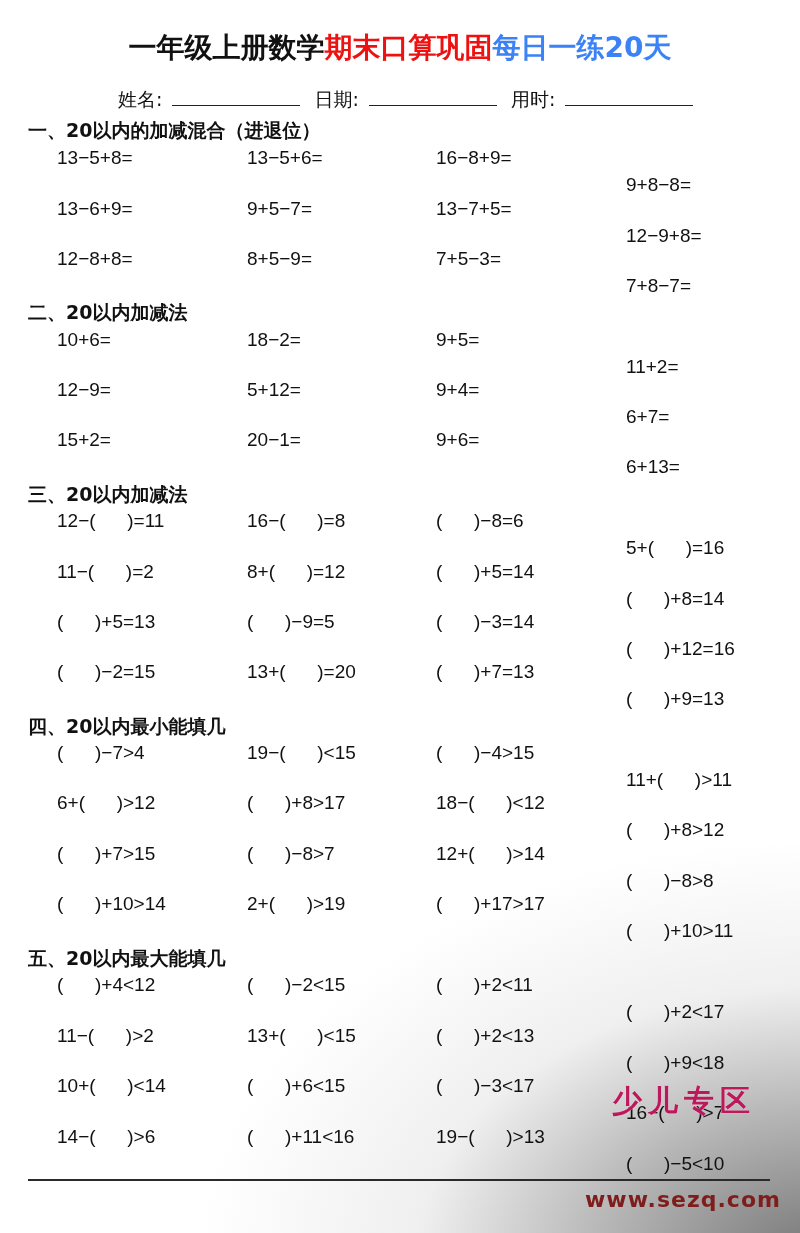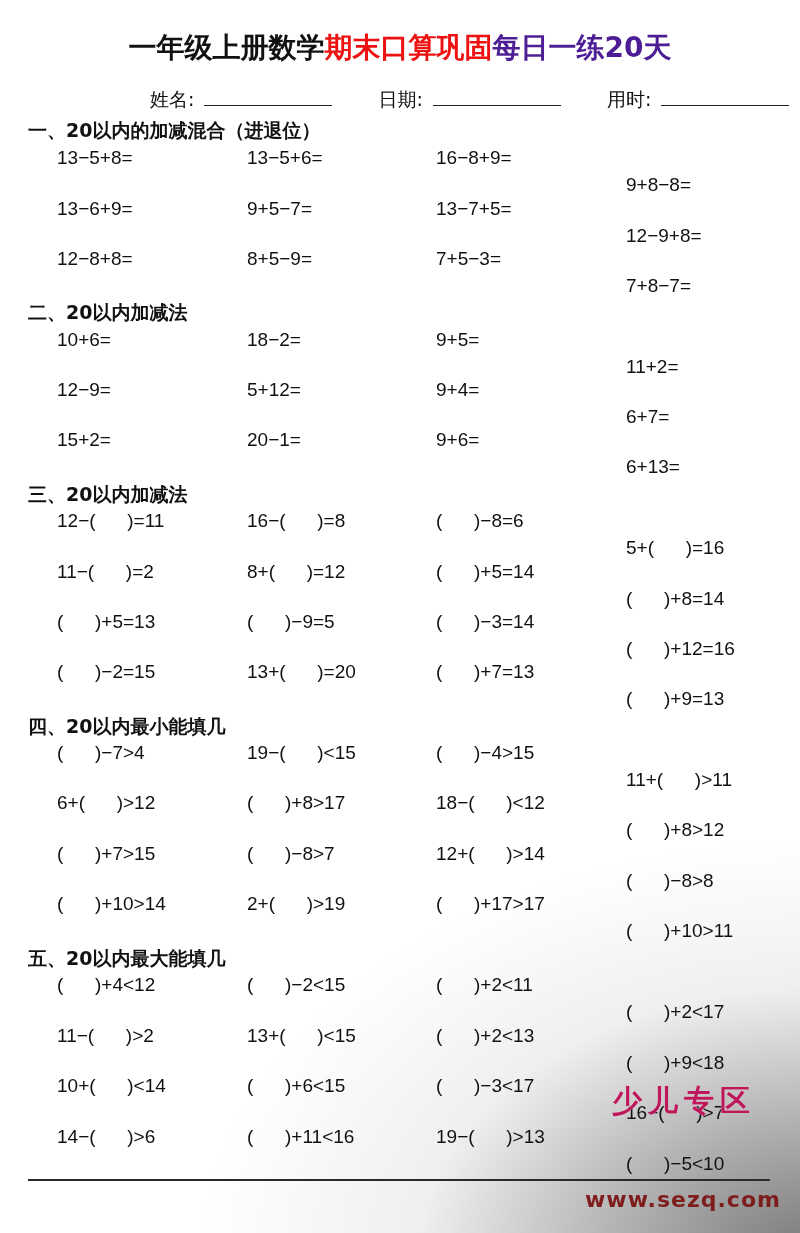--- a/index.html
+++ b/index.html
@@ -10,27 +10,27 @@
     background: radial-gradient(ellipse 620px 420px at 820px 1260px, rgba(110,110,110,0.95) 0%, rgba(150,150,150,0.7) 35%, rgba(210,210,210,0.35) 65%, rgba(255,255,255,0) 100%);
     pointer-events: none;
   }
   .title {
     position: absolute; top: 28px; left: 0; width: 800px; text-align: center;
     font-size: 28px; font-weight: bold; letter-spacing: 0px; line-height: 40px;
     font-family: "DejaVu Sans", "Liberation Sans", sans-serif;
   }
   .title .t1 { color: #111111; }
   .title .t2 { color: #ee1111; }
-  .title .t3 { color: #4c1d95; }
+  .title .t3 { color: #3b82f6; }
   .info-line {
     position: absolute; top: 86px; left: 118px; font-size: 19px; line-height: 26px;
     font-family: "DejaVu Sans", "Liberation Sans", sans-serif;
     white-space: nowrap;
   }
-  .info-line .field { margin-right: 6px; margin-left: 32px; }
+  .info-line .field { margin-right: 6px; }
   .info-line .blank { display: inline-block; width: 128px; border-bottom: 1.5px solid #222; height: 18px; vertical-align: baseline; margin-left: 4px; margin-right: 8px; }
   .section-title {
     position: absolute; left: 28px; font-size: 19px; line-height: 24px;
     font-family: "DejaVu Sans", "Liberation Sans", sans-serif; white-space: nowrap; font-weight: bold;
   }
   .row { position: absolute; left: 0; width: 800px; height: 26px; }
   .cell {
     position: absolute; top: 0; font-size: 19px; line-height: 26px; white-space: pre;
     font-family: "Liberation Sans", "DejaVu Sans", sans-serif;
   }

